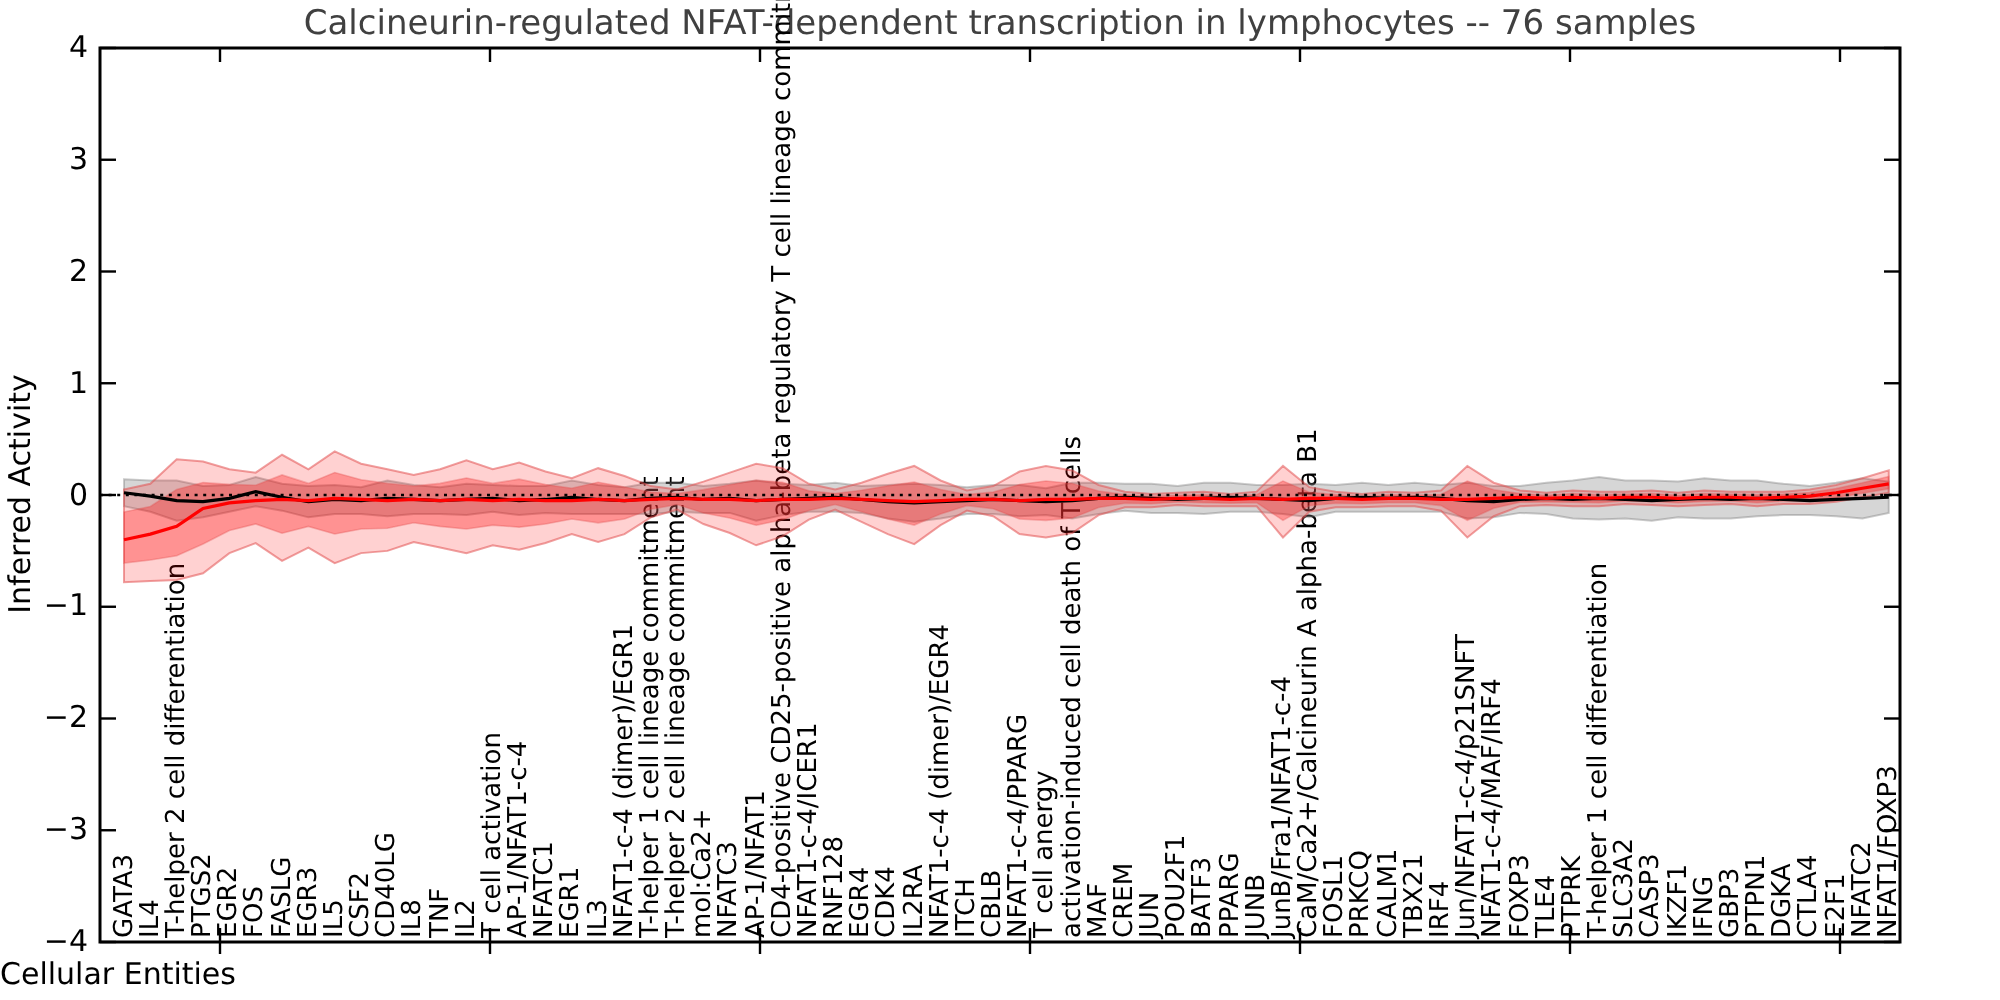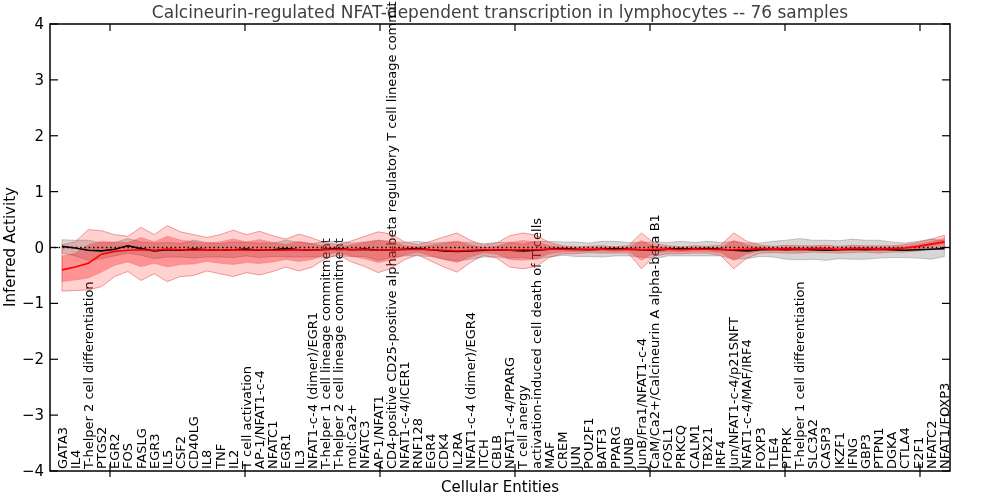--- a/index.html
+++ b/index.html
@@ -2,21 +2,21 @@
 <html><head>
 <meta charset="utf-8">
 <style>
   html,body{margin:0;padding:0;background:#fff;width:1000px;height:500px;overflow:hidden;
             font-family:"DejaVu Sans","Liberation Sans",sans-serif;}
   #stage{position:relative;width:1000px;height:500px;background:#fff;}
   #chart-title{position:absolute;left:0;top:2px;width:1000px;text-align:center;
                font-size:17px;color:#404040;z-index:1;}
   #ylabel{position:absolute;left:10px;top:247px;transform:translate(-50%,-50%) rotate(-90deg);
           font-size:15px;color:#000;white-space:nowrap;z-index:1;}
-  #xlabel{position:absolute;left:0;top:478px;width:1000px;text-align:center;
+  #xlabel{position:absolute;left:0;top:478px;width:1000px;
           font-size:15px;color:#000;z-index:1;}
   .ytick-label{position:absolute;width:40px;text-align:right;font-size:15px;color:#000;
                transform:translateY(-52%);z-index:1;}
   .xtick-label{position:absolute;font-size:13px;line-height:13px;color:#000;white-space:nowrap;
                transform-origin:0 0;transform:rotate(-90deg);z-index:2;}
   #plot-svg{position:absolute;left:0;top:0;z-index:3;pointer-events:none;}
   #legend{position:absolute;left:60px;top:35px;width:457px;height:64px;background:#fff;
           border:1.6px solid #000;z-index:5;}
   .legend-row{position:absolute;left:0;width:100%;height:28px;}
   .legend-sample{position:absolute;left:13px;top:13px;width:34px;height:0;border-top:1.7px solid #000;}

